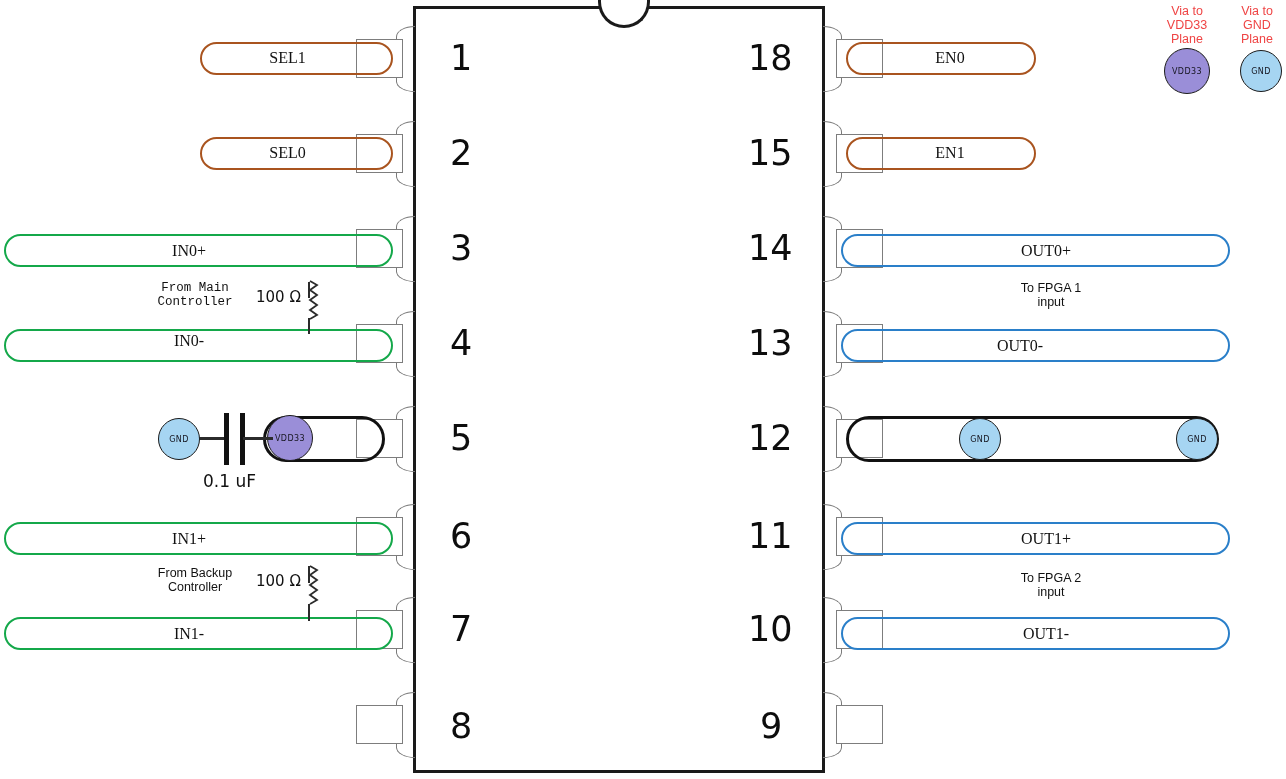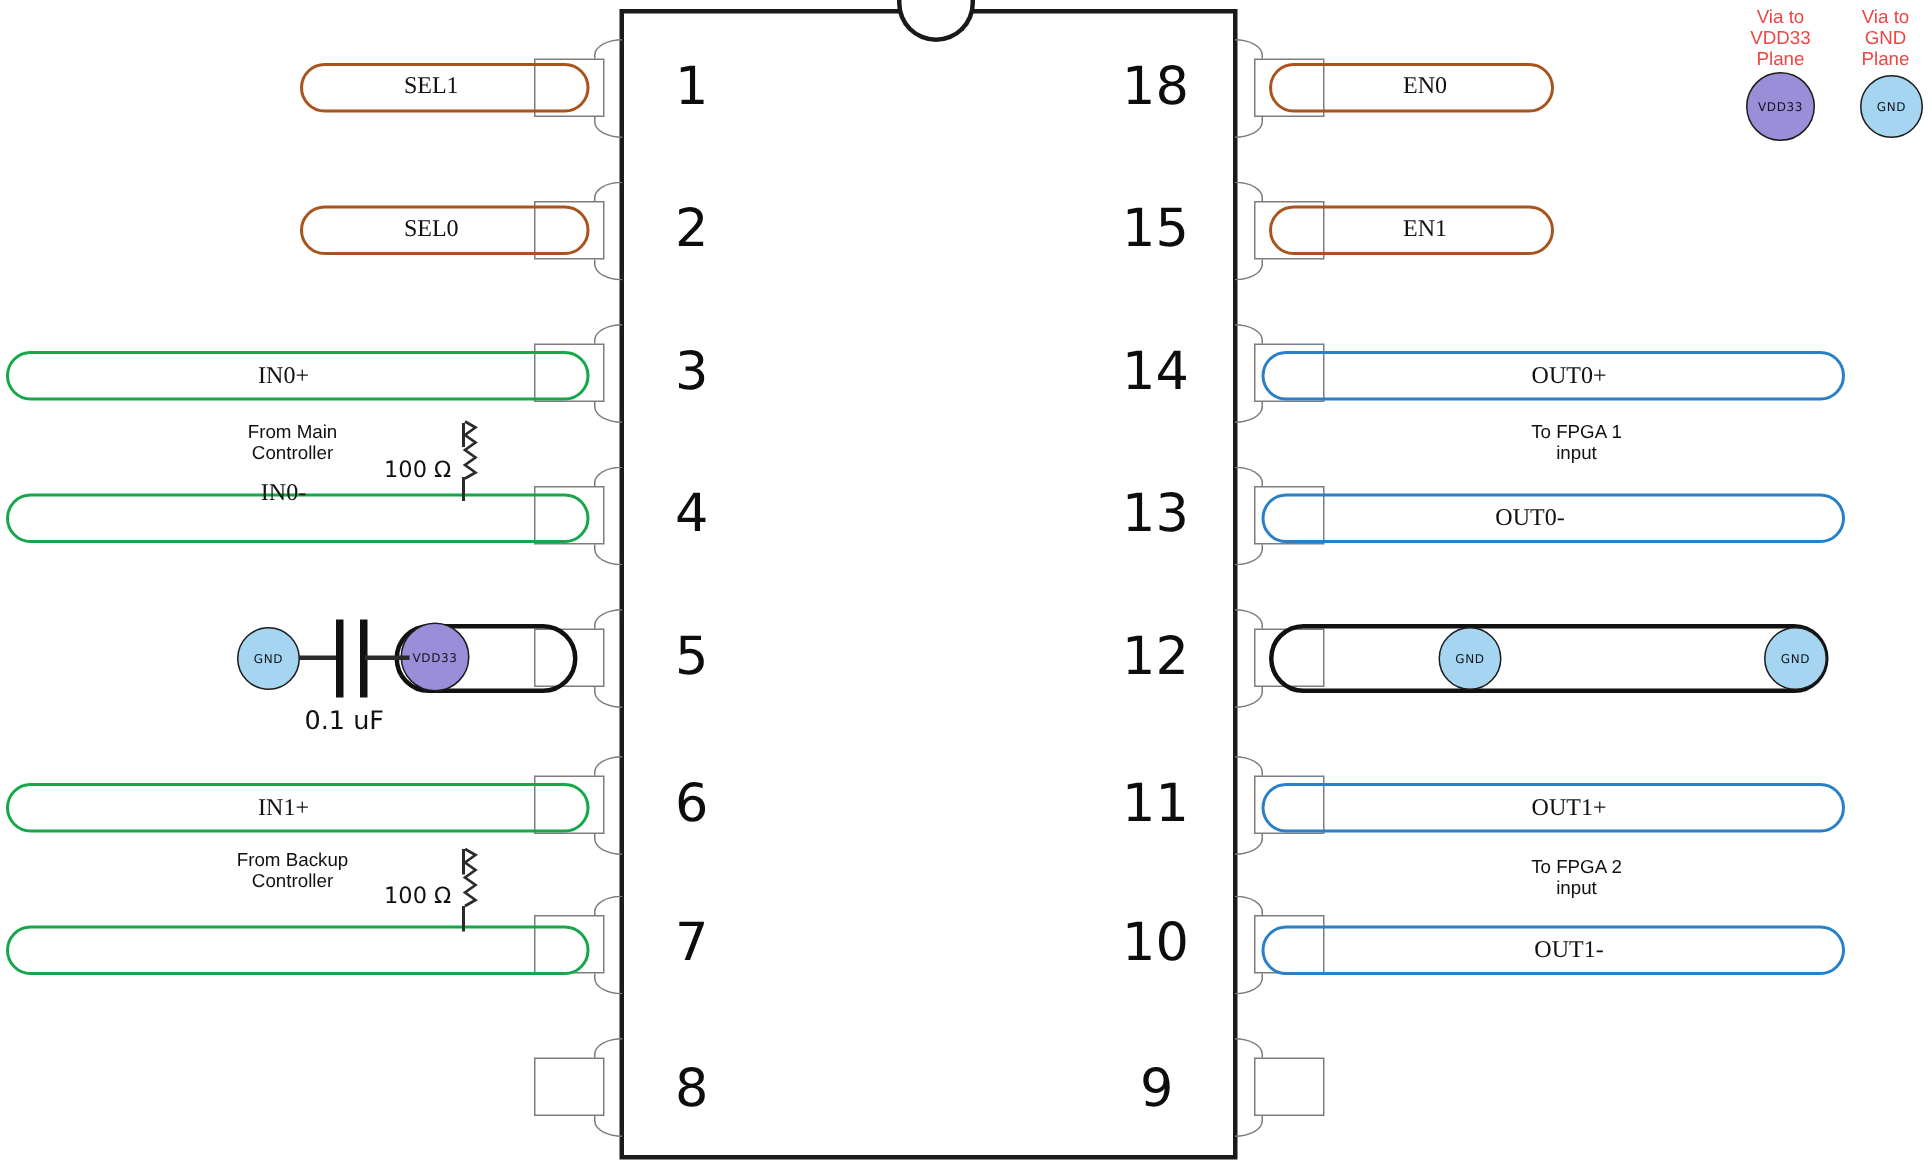--- a/index.html
+++ b/index.html
@@ -43,21 +43,21 @@
   .net-lbl{position:absolute;color:#111;font-size:16px;line-height:1;
            font-family:Liberation Serif, serif;white-space:nowrap;
            text-align:center;}
   .note{position:absolute;color:#111;font-size:12.5px;line-height:14px;
         font-family:"Liberation Sans",sans-serif;text-align:center;
         white-space:pre-line;}
   .legend-txt{position:absolute;color:#ef4444;font-size:12.5px;line-height:14px;
               font-family:"Liberation Sans",sans-serif;text-align:center;
               white-space:pre-line;}
   .ohm{position:absolute;color:#111;font-size:15px;line-height:1;
-       font-family:"DejaVu Sans",sans-serif;white-space:nowrap;margin-top:16px;}
+       font-family:"DejaVu Sans",sans-serif;white-space:nowrap;}
   .cap-lbl{position:absolute;color:#111;font-size:17px;line-height:1;
            font-family:"DejaVu Sans",sans-serif;white-space:nowrap;}
 
   
   .wire{position:absolute;background:#2b2b2b;}
   .plate{position:absolute;background:#111;}
   svg.res{position:absolute;overflow:visible;}
 </style>
 </head>
 <body>
@@ -108,49 +108,50 @@
   <div class="trace" style="left:200px;top:42px;width:193px;height:33px;border:2.6px solid #a9541f;border-radius:17px;"></div>
   <div class="net-lbl" style="left:200px;top:50px;width:175px;">SEL1</div>
 
   <div class="trace" style="left:200px;top:137px;width:193px;height:33px;border:2.6px solid #a9541f;border-radius:17px;"></div>
   <div class="net-lbl" style="left:200px;top:145px;width:175px;">SEL0</div>
 
   <div class="trace" style="left:4px;top:234px;width:389px;height:33px;border:2.6px solid #14a84a;border-radius:17px;"></div>
   <div class="net-lbl" style="left:4px;top:243px;width:370px;">IN0+</div>
 
   <div class="trace" style="left:4px;top:329px;width:389px;height:33px;border:2.6px solid #14a84a;border-radius:17px;"></div>
-  <div class="net-lbl" style="left:4px;top:321px;width:370px;">IN0-</div>
+  <div class="net-lbl" style="left:4px;top:333px;width:370px;">IN0-</div>
 
   <div class="wire" style="left:308px;top:282px;width:1.8px;height:16px;"></div>
   <svg class="res" style="left:301px;top:279px;" width="24" height="42" viewBox="0 0 24 42">
     <polyline points="9,2 16,6 9,11 16,16 9,21 16,26 9,31 16,36 9,40" fill="none" stroke="#2b2b2b" stroke-width="1.8"></polyline>
   </svg>
   <div class="wire" style="left:308px;top:318px;width:1.8px;height:16px;"></div>
   <div class="ohm" style="left:256px;top:290px;">100 Ω</div>
-  <div class="note" style="left:140px;top:281px;width:110px;">From Main
+  <div class="note" style="left:140px;top:281px;width:110px;font-family:Liberation Mono, monospace;">From Main
 Controller</div>
 
   <div class="trace" style="left:263px;top:416px;width:122px;height:46px;border:3px solid #111;border-radius:23px;"></div>
   <div class="via vdd" style="left:267px;top:415px;width:46px;height:46px;">
     <span>VDD33</span>
   </div>
 
   <div class="wire" style="left:194px;top:437px;width:32px;height:2.6px;"></div>
   <div class="plate" style="left:224px;top:413px;width:5px;height:52px;"></div>
   <div class="plate" style="left:240px;top:413px;width:5px;height:52px;"></div>
   <div class="wire" style="left:243px;top:437px;width:30px;height:2.6px;"></div>
   <div class="via gnd" style="left:158px;top:418px;width:42px;height:42px;">
     <span>GND</span>
   </div>
   <div class="cap-lbl" style="left:203px;top:473px;text-align:right;">0.1 uF</div>
 
   <div class="trace" style="left:4px;top:522px;width:389px;height:33px;border:2.6px solid #14a84a;border-radius:17px;"></div>
   <div class="net-lbl" style="left:4px;top:531px;width:370px;">IN1+</div>
 
   <div class="trace" style="left:4px;top:617px;width:389px;height:33px;border:2.6px solid #14a84a;border-radius:17px;"></div>
+  <div class="net-lbl" style="left:4px;top:626px;width:370px;">IN1-</div>
 
   <div class="wire" style="left:308px;top:566px;width:1.8px;height:17px;"></div>
   <svg class="res" style="left:301px;top:564px;" width="24" height="42" viewBox="0 0 24 42">
     <polyline points="9,2 16,6 9,11 16,16 9,21 16,26 9,31 16,36 9,40" fill="none" stroke="#2b2b2b" stroke-width="1.8"></polyline>
   </svg>
   <div class="wire" style="left:308px;top:604px;width:1.8px;height:17px;"></div>
   <div class="ohm" style="left:256px;top:574px;">100 Ω</div>
   <div class="note" style="left:140px;top:566px;width:110px;">From Backup
 Controller</div>
 

